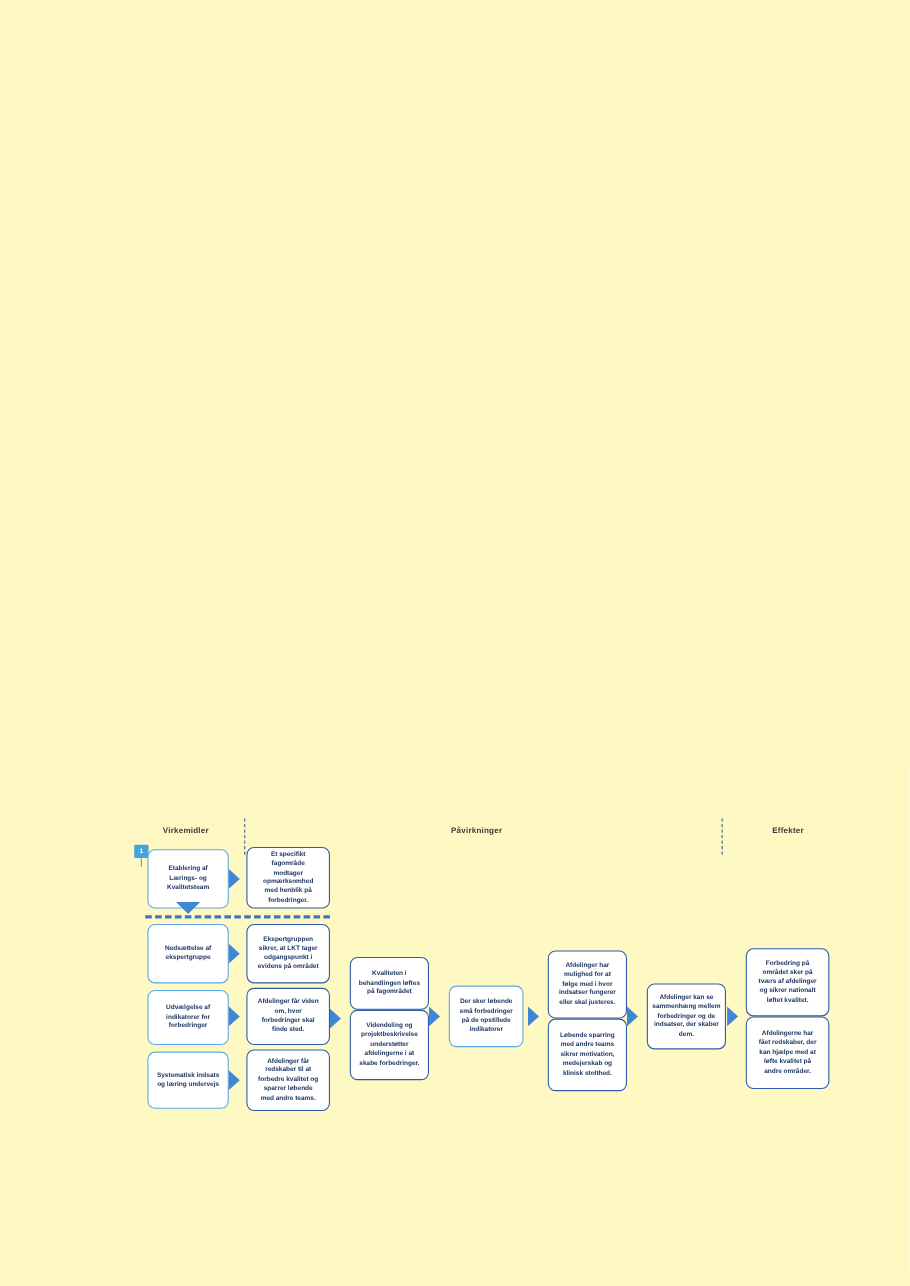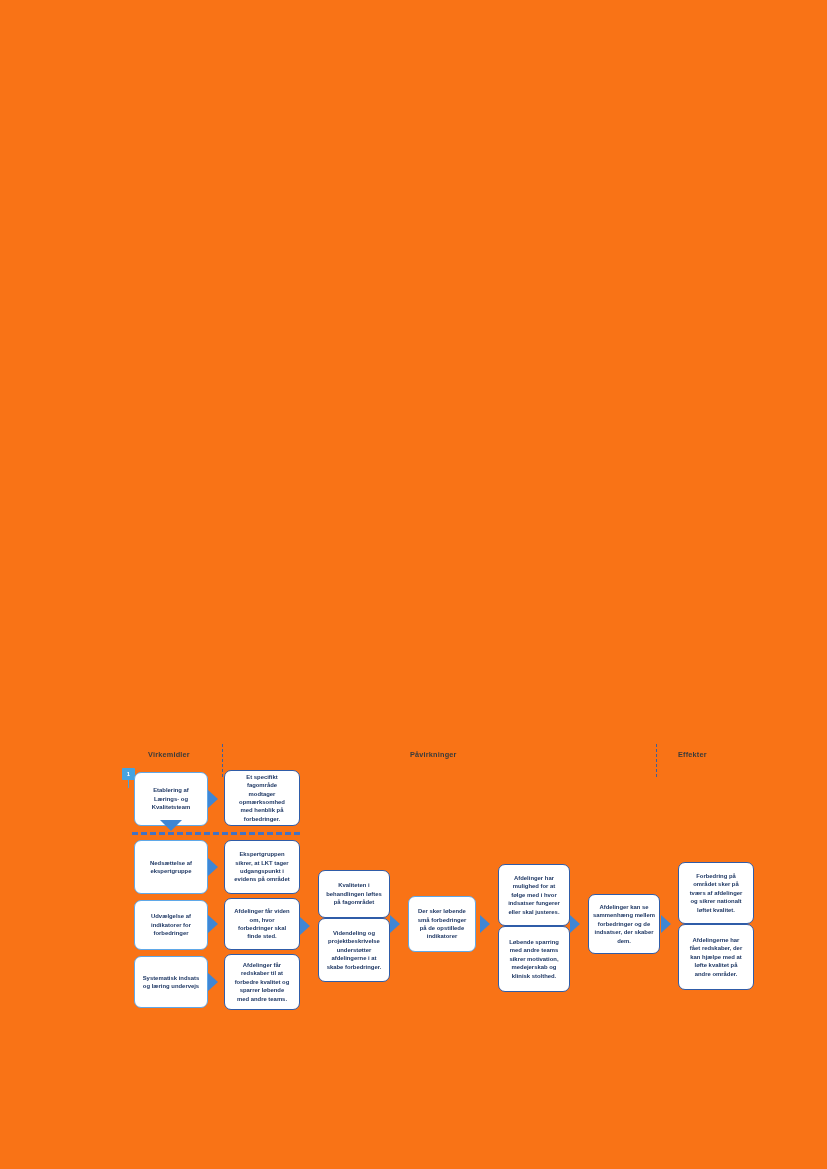--- a/index.html
+++ b/index.html
@@ -14,21 +14,21 @@
     font-family: "Liberation Sans", sans-serif;
     overflow: hidden;
   }
 
   
   #page {
     position: absolute;
     left: 0; top: 0;
     width: 827px;
     height: 1169px;
-    background: #f97316;
+    background: #fef9c3;
   }
 
   
   #diagram {
     position: absolute;
     left: 118px;
     top: 744px;
     width: 680px;
     height: 290px;
   }
@@ -37,21 +37,21 @@
   .col-header {
     position: absolute;
     font-size: 7.3px;
     font-weight: bold;
     color: #3b3b3b;
     letter-spacing: .2px;
     white-space: nowrap;
   }
   #hdr-virkemidler { left: 30px;  top: 6px; }
   #hdr-paavirkninger { left: 292px; top: 6px; }
-  #hdr-effekter { left: 560px; top: 6px; }
+  #hdr-effekter { left: 584px; top: 6px; }
 
   
   .v-divider {
     position: absolute;
     top: 0px;
     width: 0;
     height: 33px;
     border-left: 1.6px dashed #3f5f9a;
   }
   #divider-1 { left: 104px; }

